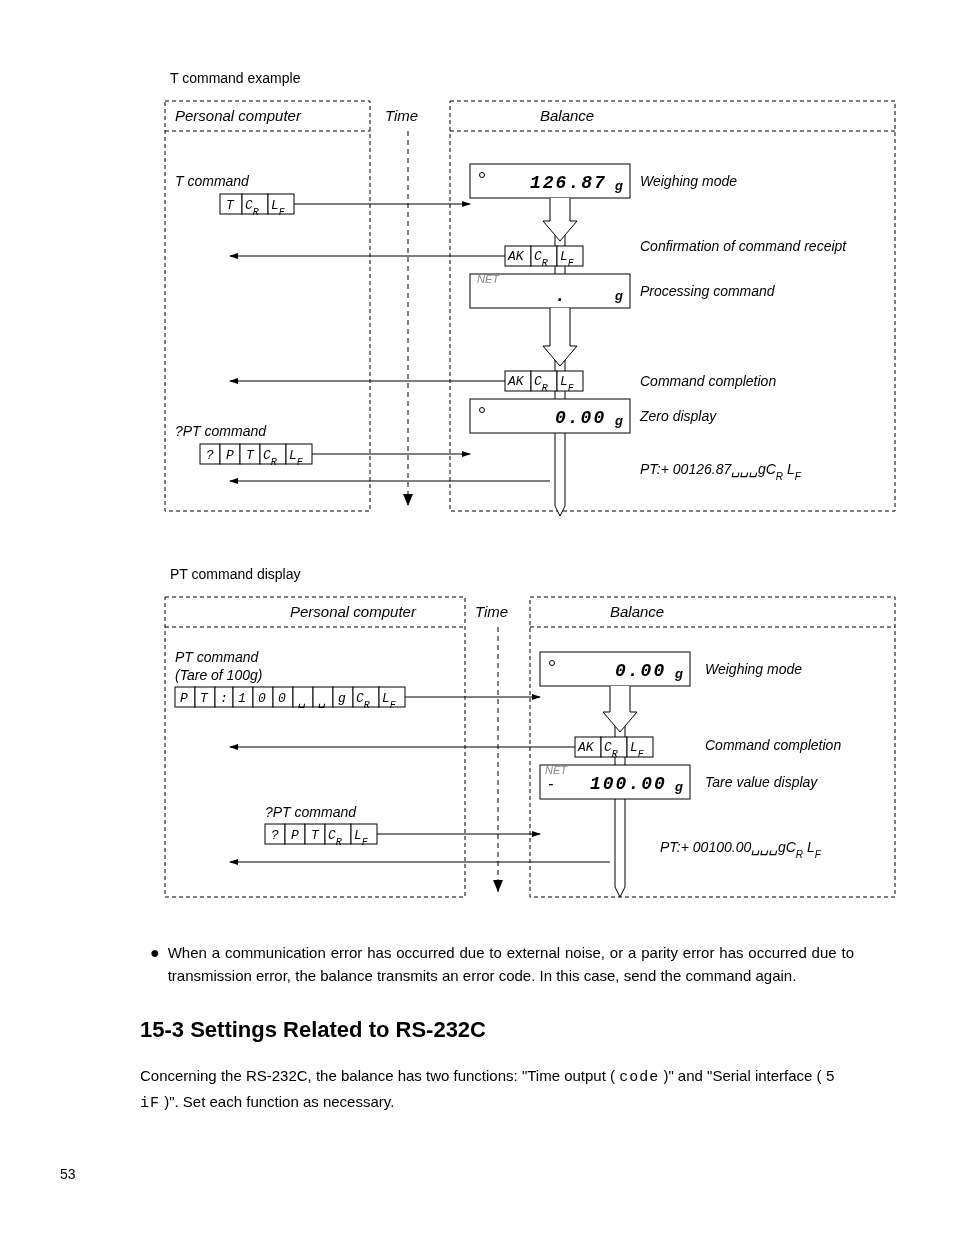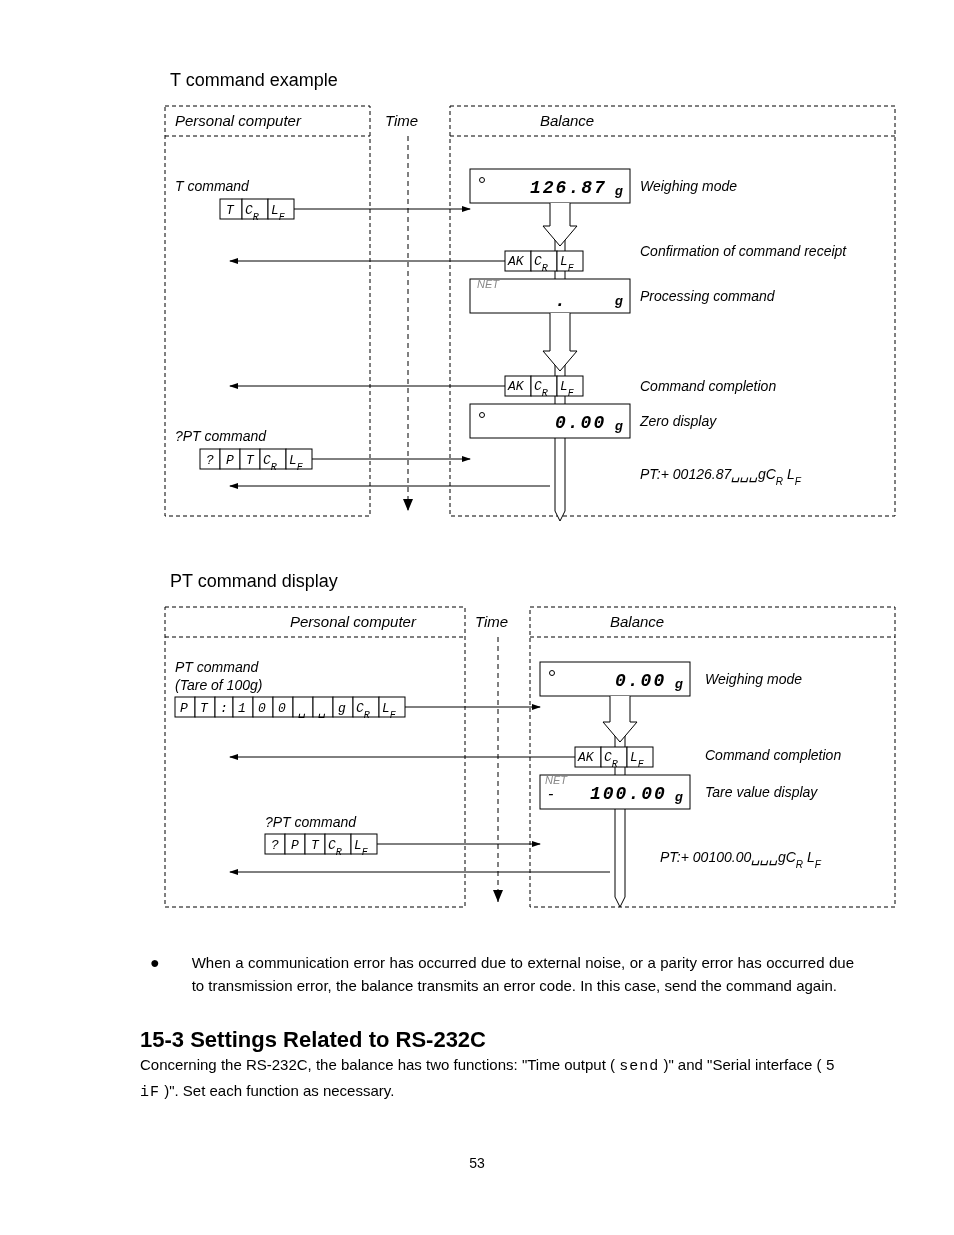--- a/index.html
+++ b/index.html
@@ -7,21 +7,21 @@
     font-size: 14px;
     color: #000;
     background: #fff;
     margin: 0;
     padding: 70px 60px 40px 60px;
     width: 954px;
     box-sizing: border-box;
   }
   .caption {
     margin: 0 0 10px 110px;
-    font-size: 18px;
+    font-size: 14px;
   }
   .diagram-wrap {
     margin: 0 0 40px 100px;
     width: 740px;
     font-style: italic;
   }
   svg { display: block; }
   .seg7 {
     font-family: "Courier New", monospace;
     font-weight: bold;
@@ -32,33 +32,33 @@
   .small { font-size: 11px; fill: #888; }
   .h-label { font-size: 15px; }
   .desc { font-size: 14px; }
   .sub { font-size: 10px; baseline-shift: sub; }
   .bullet-block {
     display: flex;
     margin: 30px 40px 30px 90px;
     text-align: justify;
   }
   .bullet-block .dot { font-size: 16px; margin-right: 8px; line-height: 1.4; }
-  .bullet-block .txt { font-size: 15px; line-height: 1.5; margin-left: 24px; }
+  .bullet-block .txt { font-size: 15px; line-height: 1.5; }
   h2.section {
     font-size: 22px;
     font-weight: bold;
-    margin: 20px 40px 0 80px;
+    margin: 20px 40px 21px 80px;
   }
   p.body {
     font-size: 15px;
     line-height: 1.6;
     margin: 0 40px 0 80px;
   }
   .lcd { font-family: "Courier New", monospace; letter-spacing: 1px; }
-  .pagenum { text-align: center; margin-top: 50px; font-size: 14px; }
+  .pagenum { margin-top: 50px; font-size: 14px; }
 </style>
 </head>
 <body>
 
 <div class="caption">T command example</div>
 <div class="diagram-wrap">
 <svg viewBox="0 0 740 430" width="740" height="430">
   <defs>
     <marker id="arrow" markerWidth="10" markerHeight="10" refX="8" refY="3" orient="auto">
       <path d="M0,0 L9,3 L0,6 Z" fill="#000"></path>
@@ -270,16 +270,16 @@
 </div>
 
 <div class="bullet-block">
   <div class="dot">●</div>
   <div class="txt">When a communication error has occurred due to external noise, or a parity error has occurred due to transmission error, the balance transmits an error code. In this case, send the command again.</div>
 </div>
 
 <h2 class="section">15-3  Settings Related to RS-232C</h2>
 
 <p class="body">
-  <span>Concerning the RS-232C, the balance has two functions: "Time output ( </span><span class="lcd">send</span><span> )" and "Serial interface ( </span><span class="lcd">5 iF</span><span> )". Set each function as necessary.</span>
+  <span>Concerning the RS-232C, the balance has two functions: "Time output ( </span><span class="lcd">code</span><span> )" and "Serial interface ( </span><span class="lcd">5 iF</span><span> )". Set each function as necessary.</span>
 </p>
 
 <div class="pagenum">53</div>
 
 </body></html>

